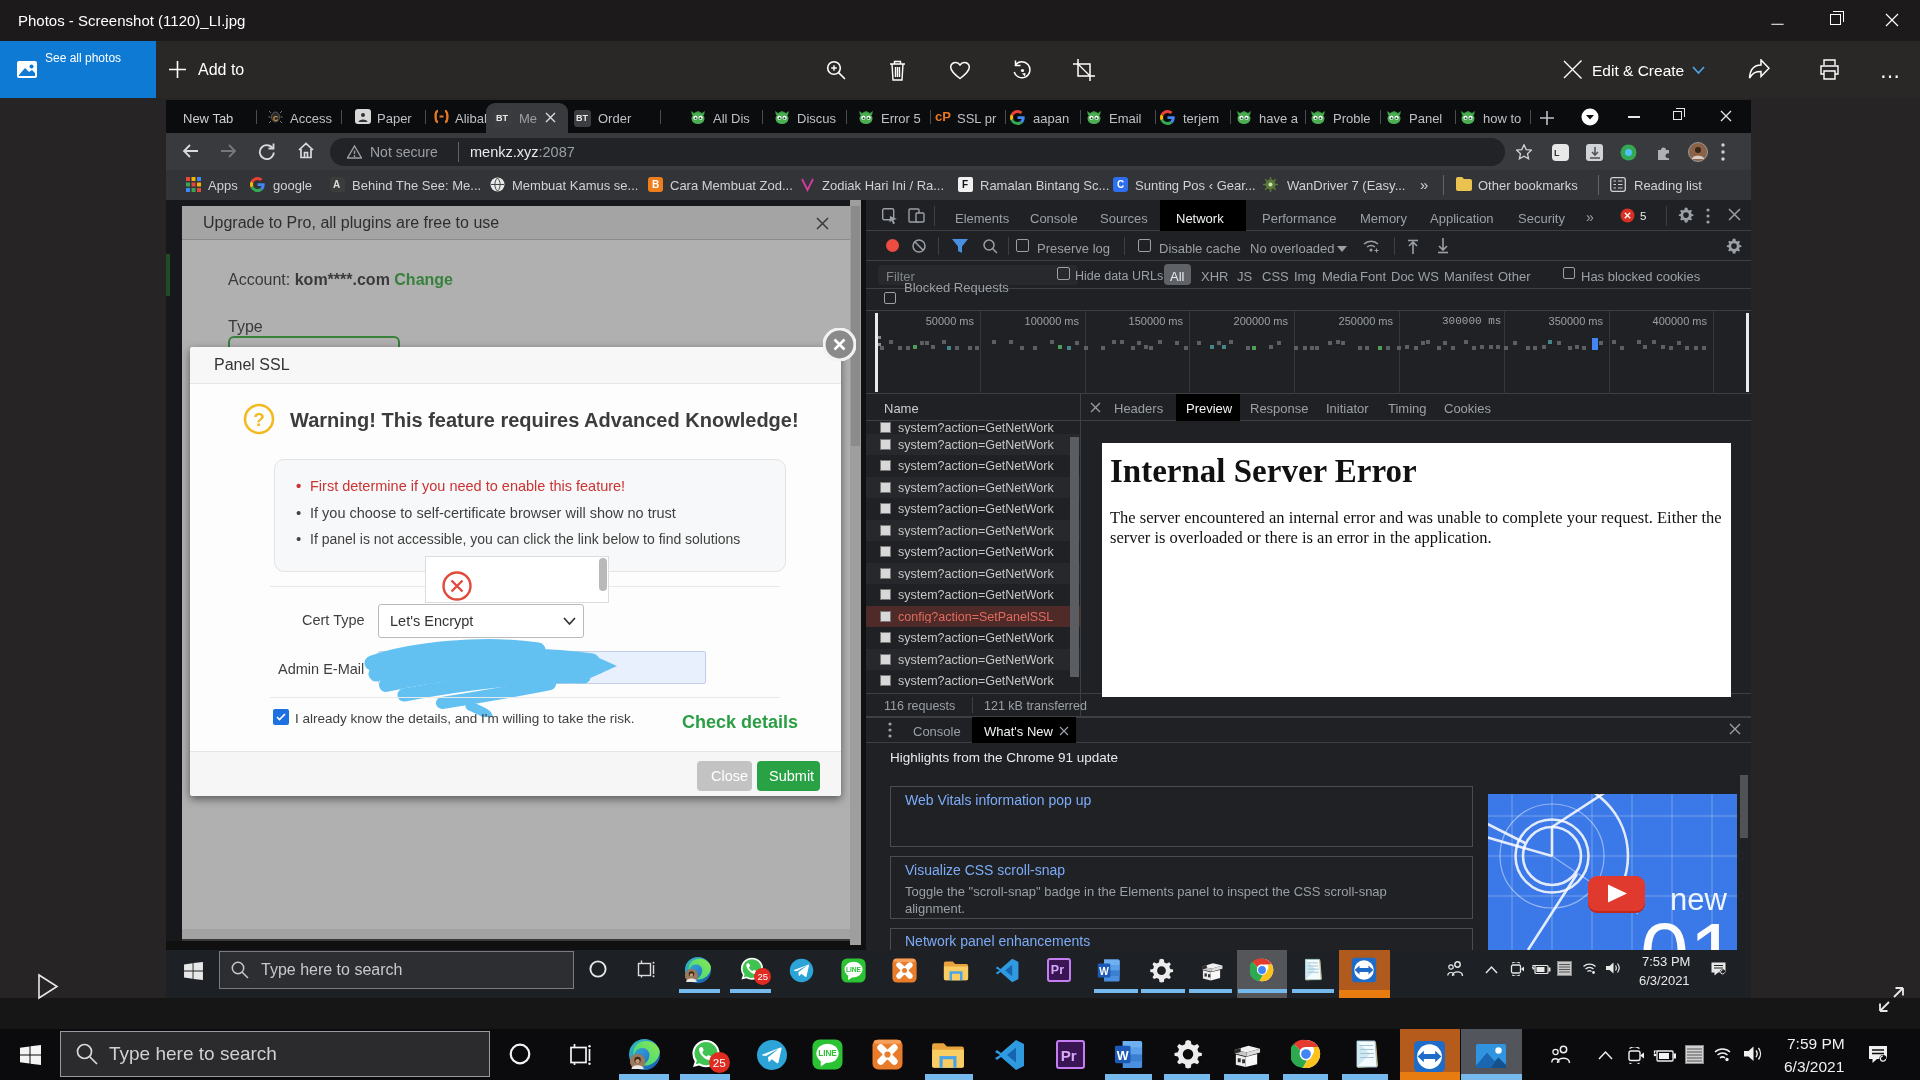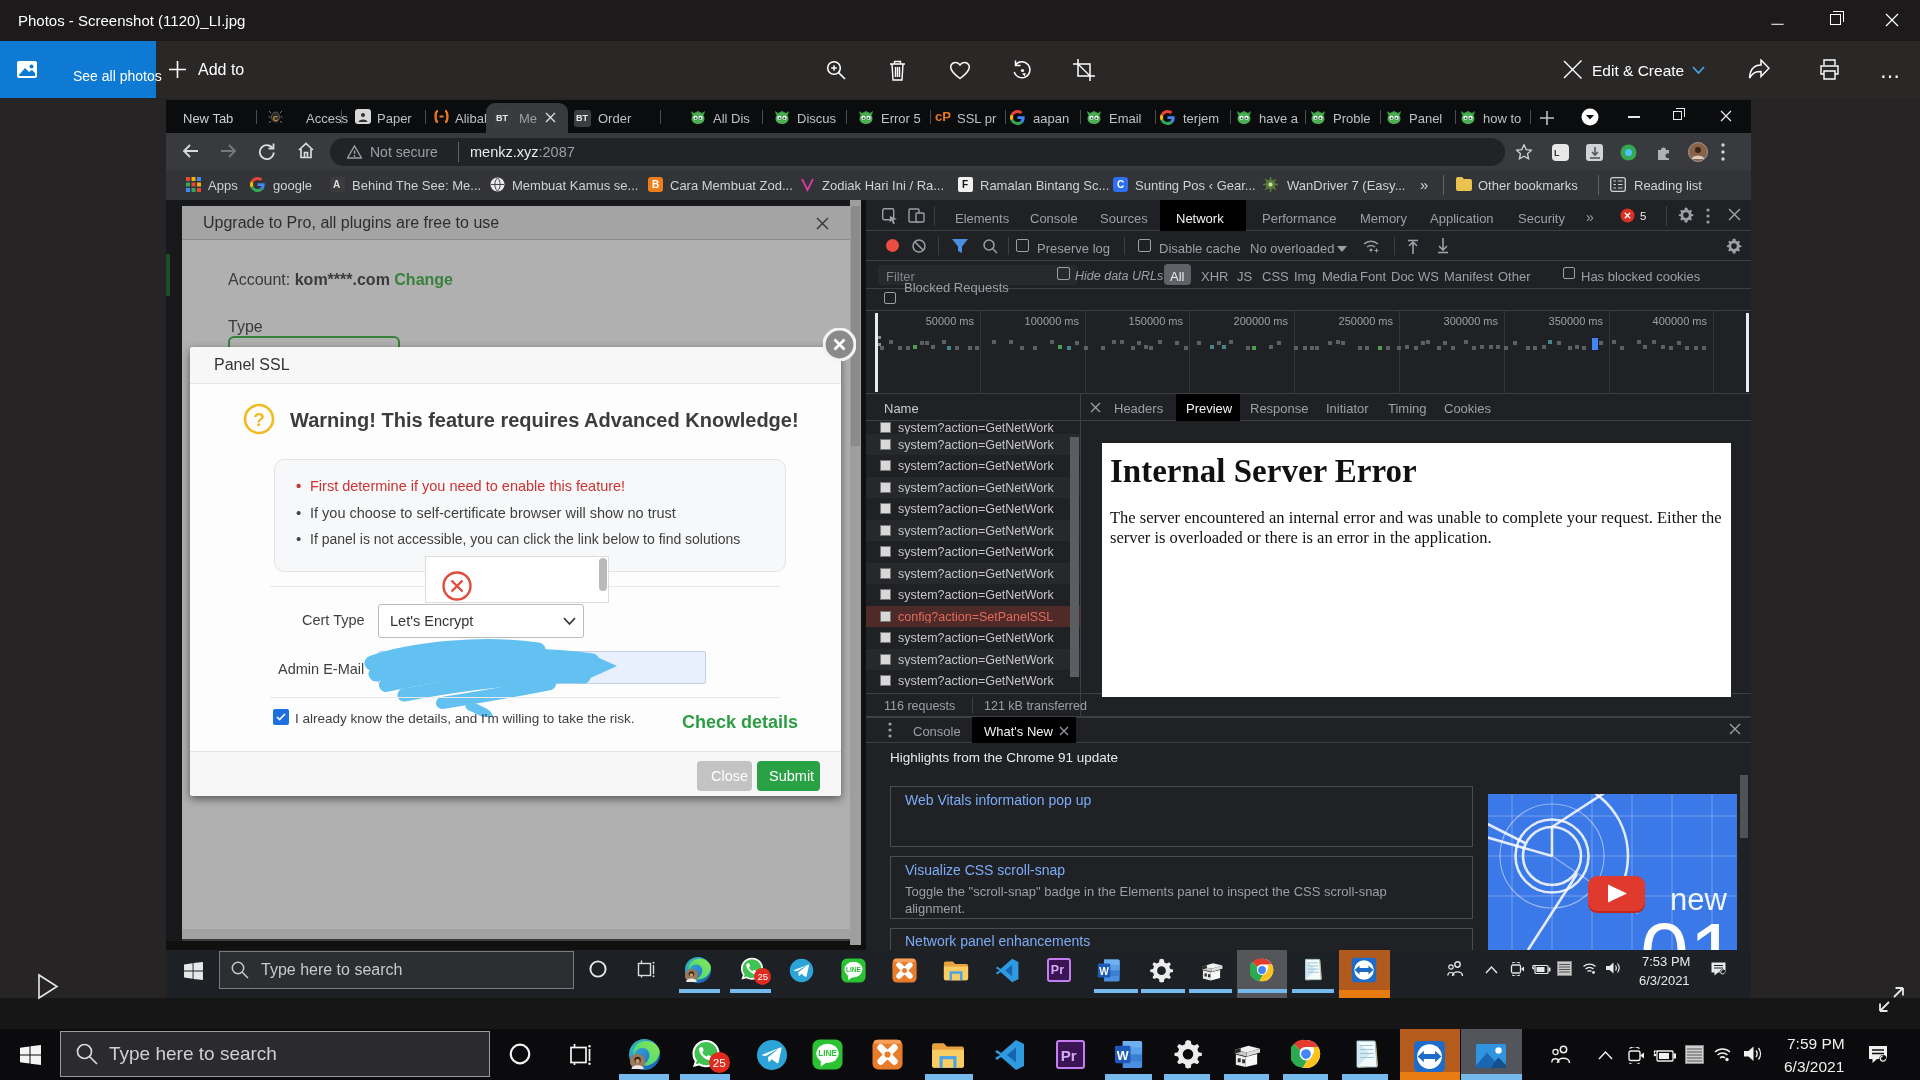--- a/index.html
+++ b/index.html
@@ -12,21 +12,21 @@
 <svg style="position:absolute;left:1885px;top:13px;" width="14" height="14">
       <path d="M1 1 L13 13 M13 1 L1 13" stroke="#fff" stroke-width="1.2"></path>
     </svg>
 <div style="position:absolute;left:0px;top:41px;width:1920px;height:57px;background:#2a2727;"></div>
 <div style="position:absolute;left:0px;top:41px;width:156px;height:57px;background:#0f7ad4;"></div>
 <svg style="position:absolute;left:16px;top:60px;" width="22" height="20">
       <rect x="1" y="1" width="20" height="17" rx="2" fill="#fff"></rect>
       <circle cx="15.5" cy="6.5" r="2" fill="#0f7ad4"></circle>
       <path d="M3 15 L9 8 L13 12 L16 10 L19 13 L19 16 L3 16 Z" fill="#0f7ad4"></path>
     </svg>
-<div style="position:absolute;left:45px;top:69px;font-family:'Liberation Sans',sans-serif;font-size:14px;color:#ffffff;font-weight:normal;white-space:nowrap;line-height:1;margin-left:28px;">See all photos</div>
+<div style="position:absolute;left:45px;top:52px;font-family:'Liberation Sans',sans-serif;font-size:12px;color:#ffffff;font-weight:normal;white-space:nowrap;line-height:1;">See all photos</div>
 <svg style="position:absolute;left:169px;top:61px;" width="17" height="17">
       <path d="M8.5 0 V17 M0 8.5 H17" stroke="#fff" stroke-width="1.6"></path>
     </svg>
 <div style="position:absolute;left:198px;top:62px;font-family:'Liberation Sans',sans-serif;font-size:16px;color:#ffffff;font-weight:normal;white-space:nowrap;line-height:1;">Add to</div>
 <svg style="position:absolute;left:826px;top:60px;" width="21" height="21">
       <circle cx="8" cy="8" r="6.3" fill="none" stroke="#fff" stroke-width="1.6"></circle>
       <path d="M12.6 12.6 L19 19" stroke="#fff" stroke-width="1.6"></path>
       <path d="M8 5.2 V10.8 M5.2 8 H10.8" stroke="#fff" stroke-width="1.4"></path>
     </svg>
 <svg style="position:absolute;left:888px;top:59px;" width="19" height="22">
@@ -69,21 +69,21 @@
 <svg style="position:absolute;left:1878px;top:986px;" width="27" height="27">
       <path d="M16 11 L25 2 M25 2 H17.5 M25 2 V9.5 M11 16 L2 25 M2 25 H9.5 M2 25 V17.5" stroke="#e8e8e8" stroke-width="1.8" fill="none"></path>
     </svg>
 <div style="position:absolute;left:166px;top:100px;width:1585px;height:33px;background:#0b0c0e;"></div>
 <div style="position:absolute;left:183px;top:112px;font-family:'Liberation Sans',sans-serif;font-size:13px;color:#cfd1d4;font-weight:normal;white-space:nowrap;line-height:1;">New Tab</div>
 <svg style="position:absolute;left:268px;top:109px;" width="15" height="15">
       <ellipse cx="7.5" cy="8" rx="4" ry="5" fill="#2a2a2a" stroke="#555" stroke-width="1"></ellipse>
       <path d="M3 4 L1 2 M12 4 L14 2 M2.5 8 H0.5 M14.5 8 H12.5 M3 12 L1 14 M12 12 L14 14" stroke="#777" stroke-width="1"></path>
       <text x="7.5" y="12" font-size="7" fill="#e8a33d" text-anchor="middle" font-family="sans-serif" font-weight="bold">C</text>
     </svg>
-<div style="position:absolute;left:306px;top:112px;font-family:'Liberation Sans',sans-serif;font-size:13px;color:#bdc1c6;font-weight:normal;white-space:nowrap;line-height:1;">Access</div>
+<div style="position:absolute;left:290px;top:112px;font-family:'Liberation Sans',sans-serif;font-size:13px;color:#bdc1c6;font-weight:normal;white-space:nowrap;line-height:1;">Access</div>
 <div style="position:absolute;left:355px;top:109px;width:16px;height:15px;background:#d8d8d8;border-radius:3px;"></div>
 <svg style="position:absolute;left:357px;top:111px;" width="12" height="11">
       <circle cx="6" cy="4" r="2" fill="#333"></circle>
       <path d="M1.5 11 C1.5 7.5 10.5 7.5 10.5 11 Z" fill="#333"></path>
     </svg>
 <div style="position:absolute;left:377px;top:112px;font-family:'Liberation Sans',sans-serif;font-size:13px;color:#bdc1c6;font-weight:normal;white-space:nowrap;line-height:1;">Paper</div>
 <svg style="position:absolute;left:433px;top:109px;" width="17" height="15">
       <path d="M5 2 C1.8 2 1.8 13 5 13 M12 2 C15.2 2 15.2 13 12 13" stroke="#e87722" stroke-width="2.4" fill="none"></path>
       <path d="M6.5 7.5 H10.5" stroke="#e87722" stroke-width="2"></path>
     </svg>
@@ -473,21 +473,21 @@
       <path d="M7 0 V11 M3 8 L7 12 L11 8" stroke="#9aa0a6" stroke-width="1.6" fill="none"></path>
       <path d="M2 14.5 H12" stroke="#9aa0a6" stroke-width="1.6"></path>
     </svg>
 <svg style="position:absolute;left:1726px;top:238px;" width="16" height="16" viewBox="0 0 16 16">
       <path d="M8 0.5 L9.5 1 L9.8 2.8 L11.3 3.5 L13 2.7 L14 4 L13 5.5 L13.6 7 L15.4 7.4 L15.4 8.9 L13.6 9.3 L13 10.8 L14 12.3 L13 13.5 L11.3 12.8 L9.8 13.5 L9.5 15.3 L8 15.7 L6.7 15.3 L6.4 13.5 L4.9 12.8 L3.2 13.5 L2.2 12.3 L3.2 10.8 L2.6 9.3 L0.8 8.9 L0.8 7.4 L2.6 7 L3.2 5.5 L2.2 4 L3.2 2.7 L4.9 3.5 L6.4 2.8 L6.7 1 Z M8 5.3 A2.8 2.8 0 1 0 8 10.9 A2.8 2.8 0 1 0 8 5.3" fill="#9aa0a6" fill-rule="evenodd"></path>
     </svg>
 <div style="position:absolute;left:866px;top:261px;width:885px;height:28px;border-bottom:1px solid #3c4043;"></div>
 <div style="position:absolute;left:878px;top:265px;width:200px;height:20px;background:#28292c;border-radius:3px;"></div>
 <div style="position:absolute;left:886px;top:270px;font-family:'Liberation Sans',sans-serif;font-size:13px;color:#80868b;font-weight:normal;white-space:nowrap;line-height:1;">Filter</div>
 <div style="position:absolute;left:1057px;top:267px;width:13px;height:13px;border:1.4px solid #9aa0a6;border-radius:2px;"></div>
-<div style="position:absolute;left:1075px;top:270px;font-family:'Liberation Sans',sans-serif;font-size:12.5px;color:#9aa0a6;font-weight:normal;white-space:nowrap;line-height:1;font-style:italic;">Hide data URLs</div>
+<div style="position:absolute;left:1075px;top:270px;font-family:'Liberation Sans',sans-serif;font-size:12.5px;color:#9aa0a6;font-weight:normal;white-space:nowrap;line-height:1;">Hide data URLs</div>
 <div style="position:absolute;left:1164px;top:264px;width:27px;height:21px;background:#5f6368;border-radius:4px;"></div>
 <div style="position:absolute;left:1170px;top:270px;font-family:'Liberation Sans',sans-serif;font-size:13px;color:#e8eaed;font-weight:normal;white-space:nowrap;line-height:1;">All</div>
 <div style="position:absolute;left:1201px;top:270px;font-family:'Liberation Sans',sans-serif;font-size:13px;color:#9aa0a6;font-weight:normal;white-space:nowrap;line-height:1;">XHR</div>
 <div style="position:absolute;left:1237px;top:270px;font-family:'Liberation Sans',sans-serif;font-size:13px;color:#9aa0a6;font-weight:normal;white-space:nowrap;line-height:1;">JS</div>
 <div style="position:absolute;left:1262px;top:270px;font-family:'Liberation Sans',sans-serif;font-size:13px;color:#9aa0a6;font-weight:normal;white-space:nowrap;line-height:1;">CSS</div>
 <div style="position:absolute;left:1294px;top:270px;font-family:'Liberation Sans',sans-serif;font-size:13px;color:#9aa0a6;font-weight:normal;white-space:nowrap;line-height:1;">Img</div>
 <div style="position:absolute;left:1322px;top:270px;font-family:'Liberation Sans',sans-serif;font-size:13px;color:#9aa0a6;font-weight:normal;white-space:nowrap;line-height:1;">Media</div>
 <div style="position:absolute;left:1360px;top:270px;font-family:'Liberation Sans',sans-serif;font-size:13px;color:#9aa0a6;font-weight:normal;white-space:nowrap;line-height:1;">Font</div>
 <div style="position:absolute;left:1391px;top:270px;font-family:'Liberation Sans',sans-serif;font-size:13px;color:#9aa0a6;font-weight:normal;white-space:nowrap;line-height:1;">Doc</div>
 <div style="position:absolute;left:1418px;top:270px;font-family:'Liberation Sans',sans-serif;font-size:13px;color:#9aa0a6;font-weight:normal;white-space:nowrap;line-height:1;">WS</div>
@@ -503,21 +503,21 @@
 <div style="position:absolute;left:918px;top:316px;font-family:'Liberation Sans',sans-serif;font-size:11px;color:#9aa0a6;font-weight:normal;white-space:nowrap;line-height:1;width:56px;text-align:right;">50000 ms</div>
 <div style="position:absolute;left:1085px;top:311px;width:1px;height:83px;background:#35363a;"></div>
 <div style="position:absolute;left:1023px;top:316px;font-family:'Liberation Sans',sans-serif;font-size:11px;color:#9aa0a6;font-weight:normal;white-space:nowrap;line-height:1;width:56px;text-align:right;">100000 ms</div>
 <div style="position:absolute;left:1189px;top:311px;width:1px;height:83px;background:#35363a;"></div>
 <div style="position:absolute;left:1127px;top:316px;font-family:'Liberation Sans',sans-serif;font-size:11px;color:#9aa0a6;font-weight:normal;white-space:nowrap;line-height:1;width:56px;text-align:right;">150000 ms</div>
 <div style="position:absolute;left:1294px;top:311px;width:1px;height:83px;background:#35363a;"></div>
 <div style="position:absolute;left:1232px;top:316px;font-family:'Liberation Sans',sans-serif;font-size:11px;color:#9aa0a6;font-weight:normal;white-space:nowrap;line-height:1;width:56px;text-align:right;">200000 ms</div>
 <div style="position:absolute;left:1399px;top:311px;width:1px;height:83px;background:#35363a;"></div>
 <div style="position:absolute;left:1337px;top:316px;font-family:'Liberation Sans',sans-serif;font-size:11px;color:#9aa0a6;font-weight:normal;white-space:nowrap;line-height:1;width:56px;text-align:right;">250000 ms</div>
 <div style="position:absolute;left:1504px;top:311px;width:1px;height:83px;background:#35363a;"></div>
-<div style="position:absolute;left:1442px;top:316px;font-family:Liberation Sans, sans-serif;font-size:11px;color:#9aa0a6;font-weight:normal;white-space:nowrap;line-height:1;width:56px;text-align:right;">300000 ms</div>
+<div style="position:absolute;left:1442px;top:316px;font-family:Liberation Mono, monospace;font-size:11px;color:#9aa0a6;font-weight:normal;white-space:nowrap;line-height:1;width:56px;text-align:right;">300000 ms</div>
 <div style="position:absolute;left:1609px;top:311px;width:1px;height:83px;background:#35363a;"></div>
 <div style="position:absolute;left:1547px;top:316px;font-family:'Liberation Sans',sans-serif;font-size:11px;color:#9aa0a6;font-weight:normal;white-space:nowrap;line-height:1;width:56px;text-align:right;">350000 ms</div>
 <div style="position:absolute;left:1713px;top:311px;width:1px;height:83px;background:#35363a;"></div>
 <div style="position:absolute;left:1651px;top:316px;font-family:'Liberation Sans',sans-serif;font-size:11px;color:#9aa0a6;font-weight:normal;white-space:nowrap;line-height:1;width:56px;text-align:right;">400000 ms</div>
 <div style="position:absolute;left:875px;top:313px;width:3px;height:79px;background:#e8eaed;"></div>
 <div style="position:absolute;left:1746px;top:313px;width:3px;height:79px;background:#e8eaed;"></div>
 <div style="position:absolute;left:880px;top:346px;width:4px;height:4px;background:#5c6064;"></div>
 <div style="position:absolute;left:889px;top:340px;width:4px;height:4px;background:#5c6064;"></div>
 <div style="position:absolute;left:898px;top:346px;width:4px;height:4px;background:#5c6064;"></div>
 <div style="position:absolute;left:906px;top:346px;width:4px;height:4px;background:#5c6064;"></div>

